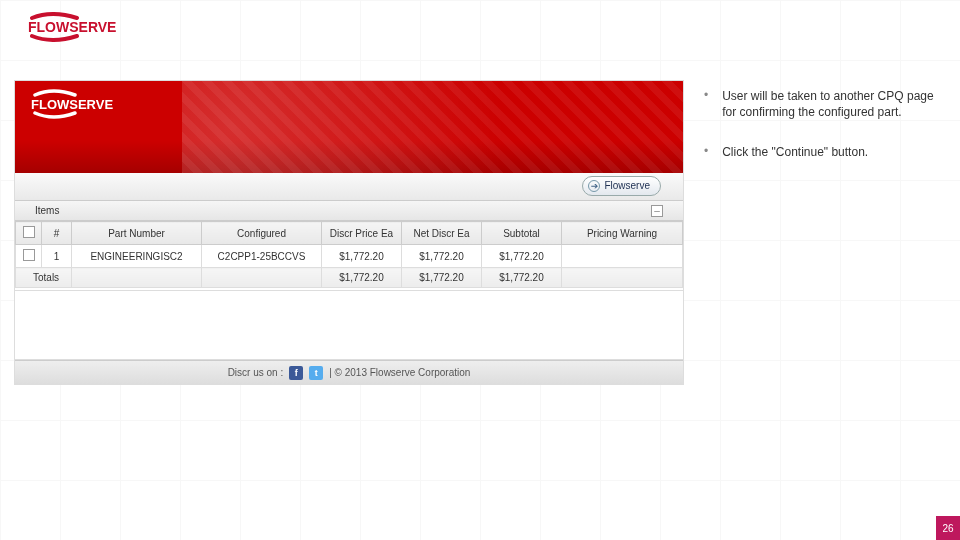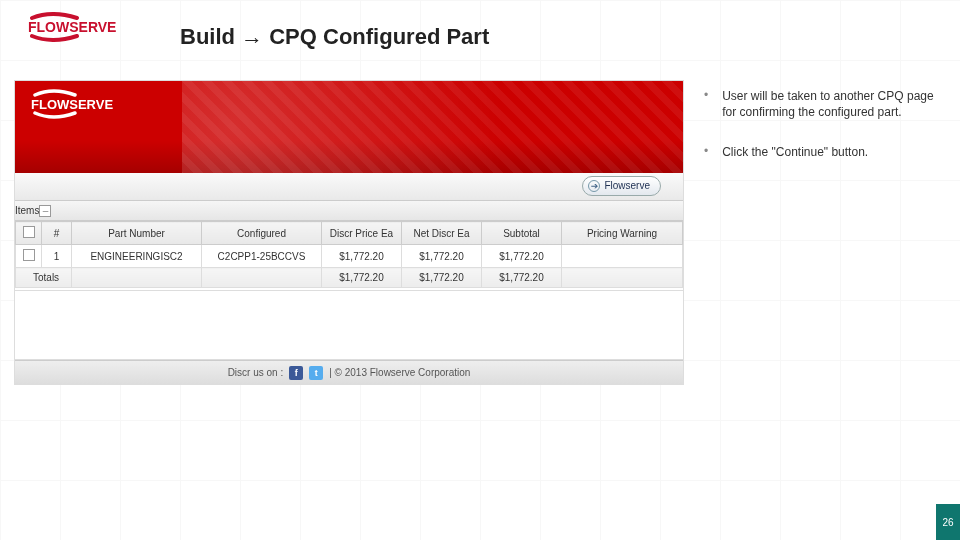--- a/index.html
+++ b/index.html
@@ -9,50 +9,49 @@
 .top-logo{position:absolute;top:12px;left:22px}
 .logo-svg{display:block}
 .page-title{position:absolute;top:24px;left:180px;font-size:22px;color:#222;font-weight:bold}
 .shot{position:absolute;top:80px;left:14px;width:670px;background:#fff;border:1px solid #ddd}
 .shot-hdr{height:92px;background:linear-gradient(#c00 0,#c00 65%,#a50000 100%);position:relative;overflow:hidden}
 .shot-hdr .mini-logo{position:absolute;top:8px;left:10px}
 .shot-hdr .textured{position:absolute;right:0;top:0;bottom:0;width:75%;background:radial-gradient(circle at 10% 50%,rgba(255,255,255,.18) 0,rgba(255,255,255,0) 60%),linear-gradient(45deg,rgba(255,255,255,.06) 25%,transparent 25%,transparent 50%,rgba(255,255,255,.06) 50%,rgba(255,255,255,.06) 75%,transparent 75%);background-size:100% 100%,20px 20px}
 .toolbar{height:28px;background:linear-gradient(#fafafa,#e9e9e9);border-bottom:1px solid #ccc;position:relative}
 .cont-btn{position:absolute;right:22px;top:3px;height:20px;line-height:18px;border:1px solid #9aa;border-radius:10px;background:linear-gradient(#fff,#e3e8ee);font-size:10px;color:#235;padding:0 10px 0 5px;display:flex;align-items:center;gap:4px;cursor:pointer}
 .cont-btn .arr{width:12px;height:12px;border:1px solid #79a;border-radius:50%;display:flex;align-items:center;justify-content:center;color:#468;font-size:9px}
-.items-bar{height:20px;background:linear-gradient(#f6f6f6,#e6e6e6);border-bottom:1px solid #ccc;display:flex;align-items:center;padding:0 0;font-size:10px;color:#333}
+.items-bar{height:20px;background:linear-gradient(#f6f6f6,#e6e6e6);border-bottom:1px solid #ccc;display:flex;align-items:center;justify-content:space-between;padding:0 20px;font-size:10px;color:#333}
 .items-bar .box{width:12px;height:12px;border:1px solid #999;background:#fff;display:flex;align-items:center;justify-content:center;font-size:10px;color:#888}
 .tbl{width:100%;border-collapse:collapse;font-size:10px;color:#333}
 .tbl th{background:linear-gradient(#f5f5f5,#e8e8e8);border:1px solid #ccc;padding:4px 2px;font-weight:normal;text-align:center}
 .tbl td{border:1px solid #ddd;padding:4px 2px;text-align:center;background:#fff}
 .tbl .cb{width:12px;height:12px;border:1px solid #999;background:#fff;display:inline-block}
 .totals-row td{background:linear-gradient(#f6f6f6,#ececec)}
 .blank-band{height:70px;background:#fff;border-top:1px solid #ddd;border-bottom:1px solid #ddd;margin-top:2px}
 .footer-bar{height:24px;background:linear-gradient(#eee,#ddd);border-top:1px solid #ccc;display:flex;align-items:center;justify-content:center;gap:6px;font-size:10px;color:#555}
 .sq{width:14px;height:14px;display:inline-flex;align-items:center;justify-content:center;color:#fff;font-size:9px;font-weight:bold;border-radius:2px}
 .fb{background:#3b5998}.tw{background:#55acee}
 .sidebar{position:absolute;top:88px;left:704px;width:240px;font-size:12px;color:#333;line-height:1.35}
 .sidebar li{list-style:none;display:flex;gap:14px;margin-bottom:24px}
 .sidebar .dot{color:#888;font-size:12px;line-height:1.3}
-.pg{position:absolute;right:0;bottom:0;width:24px;height:36px;background:#0f766e;color:#fff;font-size:10px;display:flex;align-items:center;justify-content:center}
+.pg{position:absolute;right:0;bottom:0;width:24px;height:24px;background:#be185d;color:#fff;font-size:10px;display:flex;align-items:center;justify-content:center}
 </style>
 </head>
 <body>
 <div class="grid-bg"></div>
 <div class="slide-content">
 
 <div class="top-logo">
   <svg class="logo-svg" width="120" height="30" viewBox="0 0 120 30">
     <path d="M10 6 Q30 -2 55 6" stroke="#c8102e" stroke-width="4" fill="none" stroke-linecap="round"></path>
     <text x="6" y="20" font-family="Arial" font-weight="bold" font-size="14" fill="#c8102e">FLOWSERVE</text>
     <path d="M10 24 Q30 32 55 24" stroke="#c8102e" stroke-width="4" fill="none" stroke-linecap="round"></path>
   </svg>
 </div>
 
-<div class="page-title">Build → CPQ Configured Part</div>
 
 <div class="shot">
   <div class="shot-hdr">
     <div class="mini-logo">
       <svg width="110" height="30" viewBox="0 0 110 30">
         <path d="M10 6 Q28 -2 50 6" stroke="#fff" stroke-width="3.5" fill="none" stroke-linecap="round"></path>
         <text x="6" y="20" font-family="Arial" font-weight="bold" font-size="13" fill="#fff">FLOWSERVE</text>
         <path d="M10 24 Q28 32 50 24" stroke="#fff" stroke-width="3.5" fill="none" stroke-linecap="round"></path>
       </svg>
     </div>

